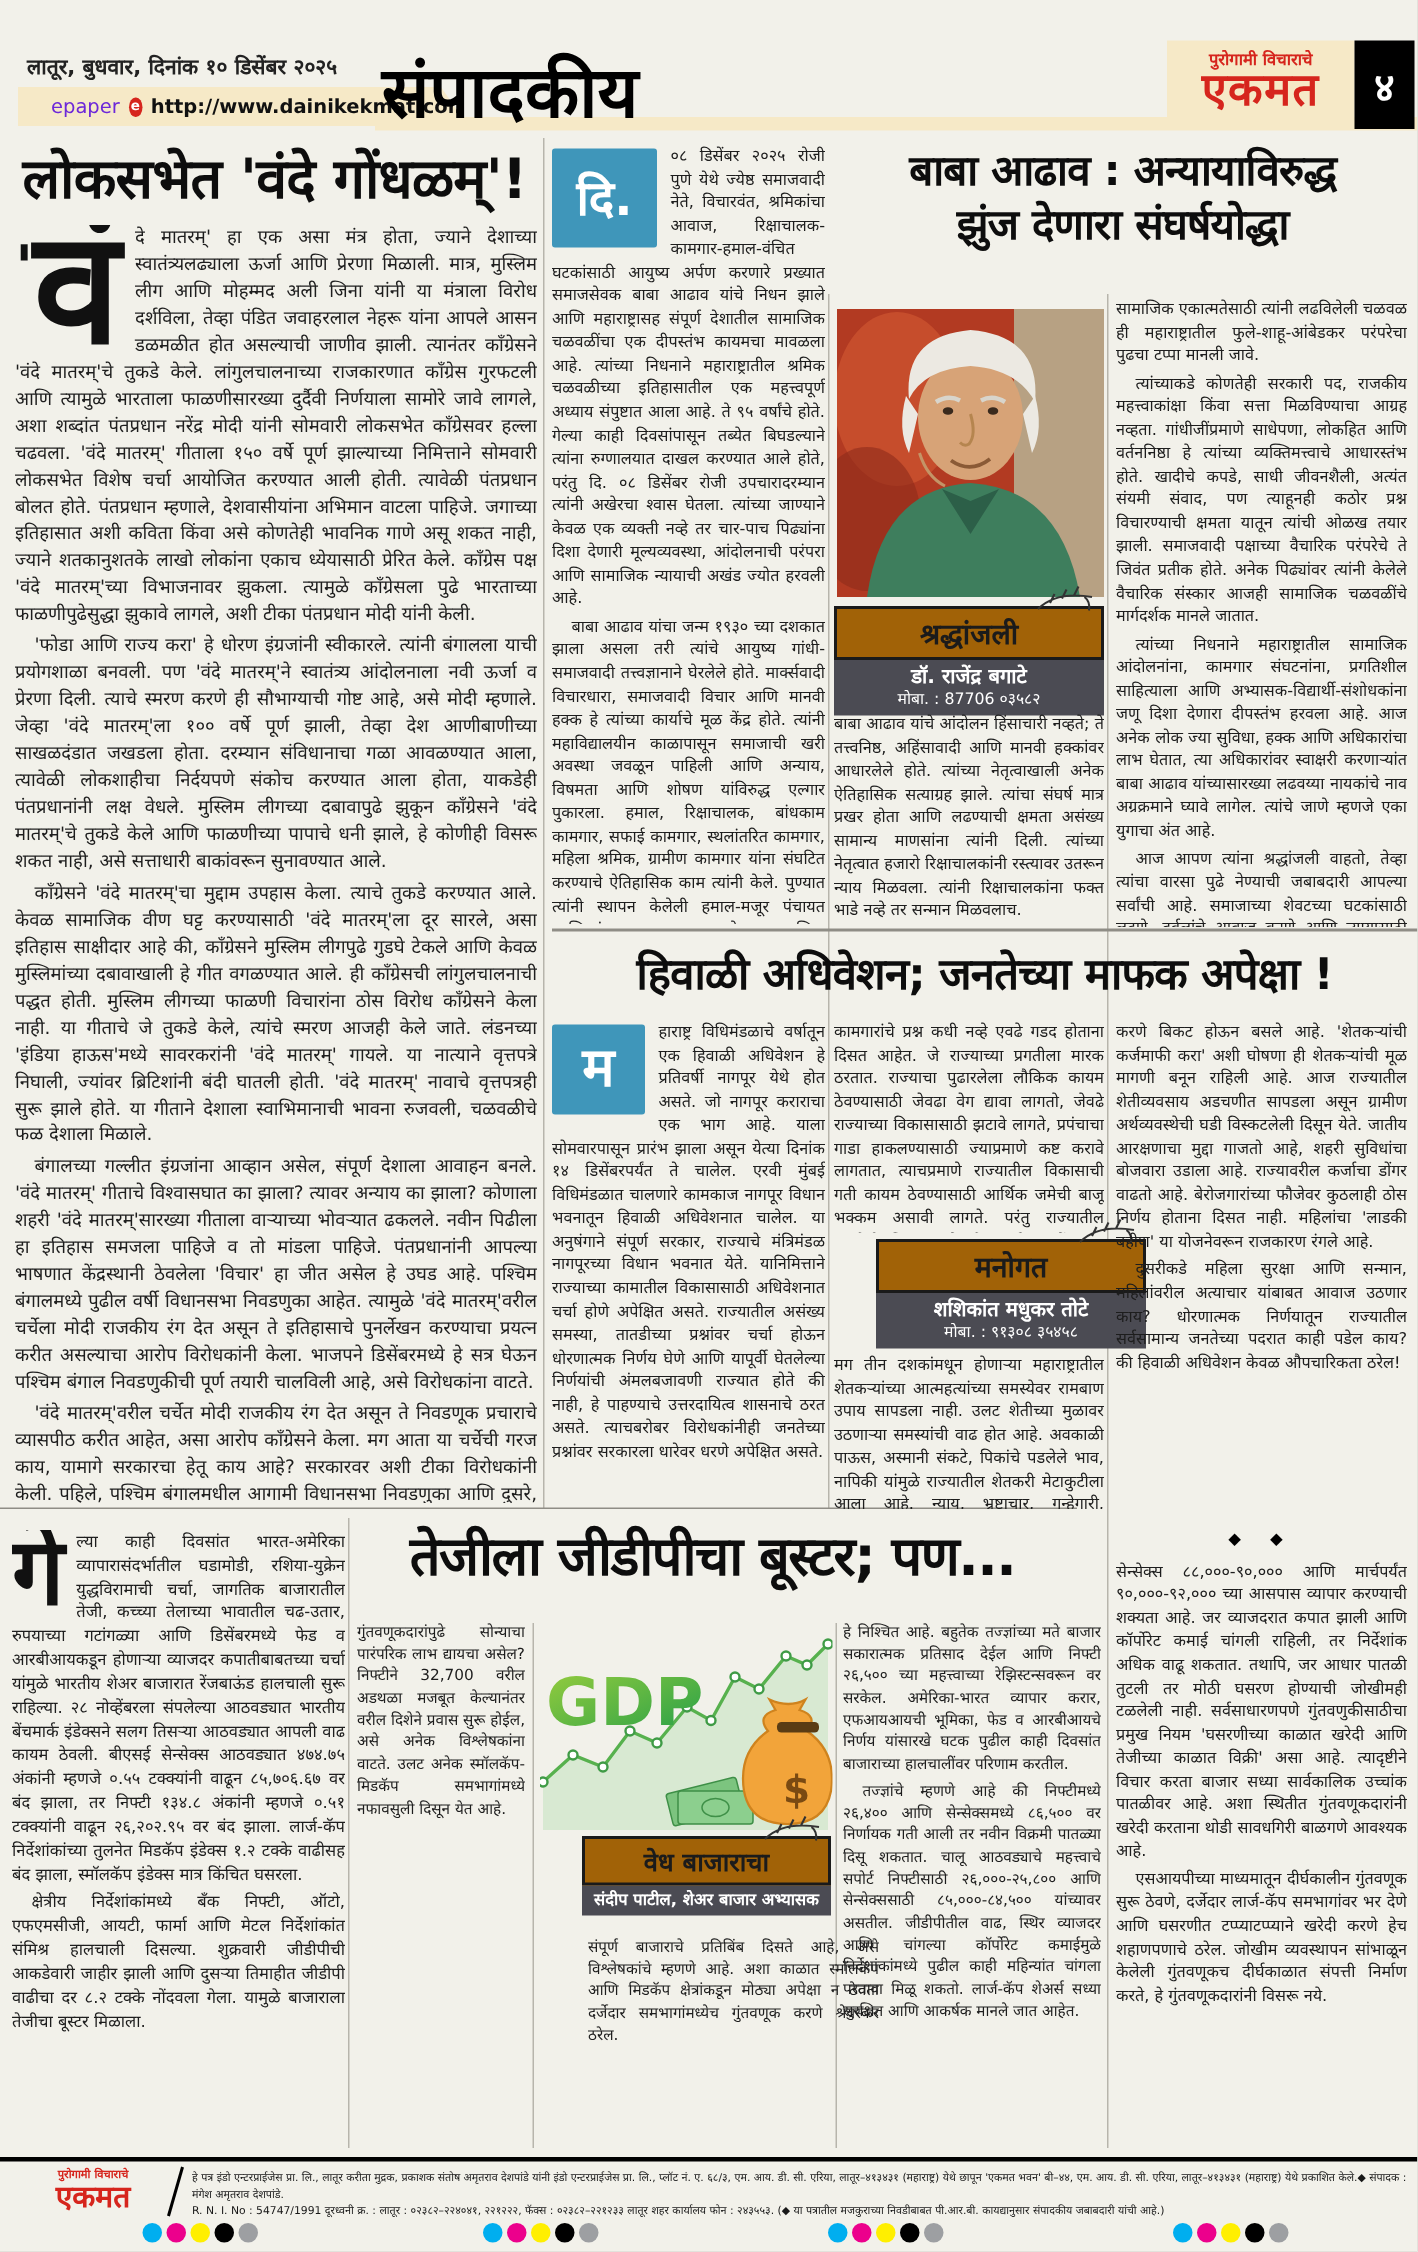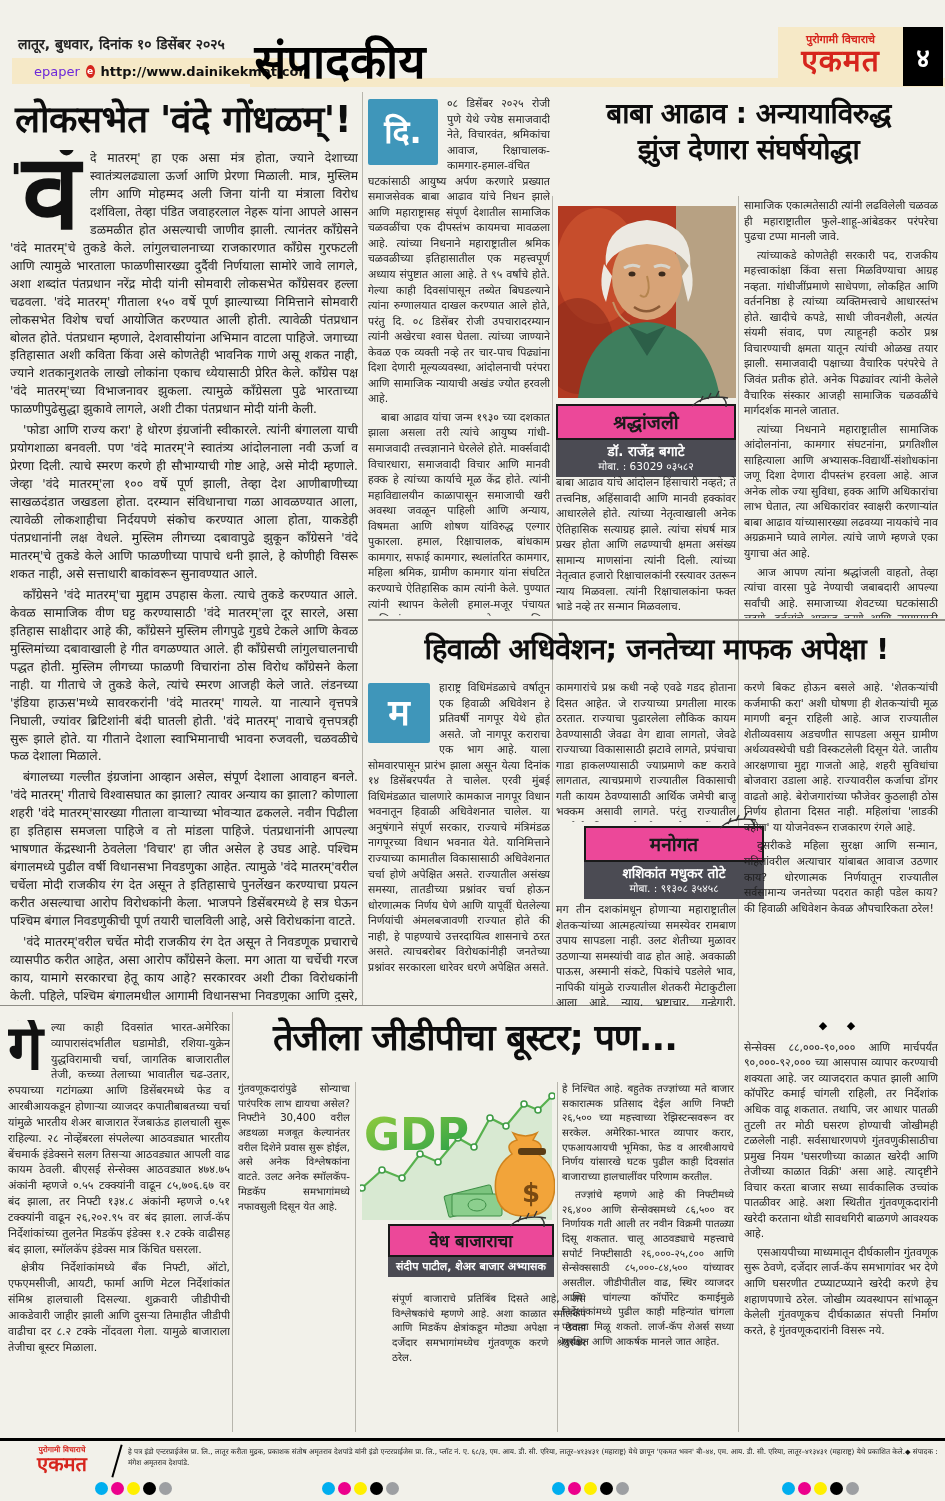--- a/index.html
+++ b/index.html
@@ -28,21 +28,21 @@
   #pagenum-box{left:903px;top:27px;width:40px;height:59px;background:#000;color:#fff;display:flex;align-items:center;justify-content:center;font-size:26px;font-weight:bold;}
   
   .qcap{float:left;font-weight:bold;color:#111;margin-right:10px;}
   .qcap .q{font-size:40px;vertical-align:top;}
   .qcap .c{font-size:104px;line-height:0.82;}
   .gcap{float:left;font-weight:bold;color:#111;font-size:62px;line-height:0.85;margin:2px 8px 0 0;}
   .bluebox{float:left;background:#3f96ba;color:#fff;font-weight:bold;display:flex;align-items:center;justify-content:center;
      margin:3px 9px 2px 0;border-radius:2px;}
   
   .tagbox{position:absolute;box-sizing:border-box;}
-  .tagbox .label{border:2px solid #1a1a1a;background:#ec4899;text-align:center;font-weight:bold;font-size:19px;padding:3px 0;position:relative;}
+  .tagbox .label{border:2px solid #1a1a1a;background:#a16207;text-align:center;font-weight:bold;font-size:19px;padding:3px 0;position:relative;}
   .tagbox .author{background:#4b4b53;color:#fff;text-align:center;padding:3px 2px;}
   .tagbox .author .nm{font-size:13.5px;font-weight:bold;line-height:1.25;}
   .tagbox .author .mb{font-size:10.5px;line-height:1.3;}
   .flourish{position:absolute;top:-16px;right:4px;}
   .diamonds{text-align:center;font-size:11px;letter-spacing:8px;color:#000;margin:4px 0 6px 0;}
   
   #foot-rule{left:0;top:1438px;width:945px;height:3px;background:#000;}
   #foot-logo{left:10px;top:1444px;width:104px;text-align:center;}
   #foot-logo .tag{font-size:7.5px;font-weight:bold;color:#d6251d;}
   #foot-logo .name{font-size:20px;font-weight:bold;color:#d6251d;line-height:1;}
@@ -123,21 +123,21 @@
 
   <div class="tagbox" style="left:556px;top:404px;width:180px;">
     <div class="label">
       <svg class="flourish" width="40" height="20" viewBox="0 0 40 20">
         <path d="M2,16 Q14,4 38,8 M10,12 l3,-6 M18,9 l3,-6 M26,7 l3,-6 M33,8 q4,3 3,9" stroke="#333" stroke-width="1.4" fill="none"></path>
       </svg>
       <span>श्रद्धांजली</span>
     </div>
     <div class="author">
       <div class="nm">डॉ. राजेंद्र बगाटे</div>
-      <div class="mb">मोबा. : 63029 ०३५८२</div>
+      <div class="mb">मोबा. : 87706 ०३५८२</div>
     </div>
   </div>
 
   <div class="col" style="left:556px;top:475px;width:180px;height:138px;">
     <span><p class="para">बाबा आढाव यांचे आंदोलन हिंसाचारी नव्हते; ते तत्त्वनिष्ठ, अहिंसावादी आणि मानवी हक्कांवर आधारलेले होते. त्यांच्या नेतृत्वाखाली अनेक ऐतिहासिक सत्याग्रह झाले. त्यांचा संघर्ष मात्र प्रखर होता आणि लढण्याची क्षमता असंख्य सामान्य माणसांना त्यांनी दिली. त्यांच्या नेतृत्वात हजारो रिक्षाचालकांनी रस्त्यावर उतरून न्याय मिळवला. त्यांनी रिक्षाचालकांना फक्त भाडे नव्हे तर सन्मान मिळवलाच.</p></span>
   </div>
 
   <div class="abs headline" style="left:368px;top:628px;width:577px;font-size:29px;text-align:center;">हिवाळी अधिवेशन; जनतेच्या माफक अपेक्षा !</div>
 
   <div class="col" style="left:368px;top:680px;width:182px;height:326px;">
@@ -171,21 +171,21 @@
   </div>
 
   <div class="abs headline" style="left:236px;top:1012px;width:478px;font-size:36px;text-align:center;letter-spacing:-1px;">तेजीला जीडीपीचा बूस्टर; पण...</div>
 
   <div class="col" style="left:8px;top:1020px;width:222px;height:412px;font-size:11px;">
     <span class="gcap">गे</span>
     <span><p class="para">ल्या काही दिवसांत भारत-अमेरिका व्यापारासंदर्भातील घडामोडी, रशिया-युक्रेन युद्धविरामाची चर्चा, जागतिक बाजारातील तेजी, कच्च्या तेलाच्या भावातील चढ-उतार, रुपयाच्या गटांगळ्या आणि डिसेंबरमध्ये फेड व आरबीआयकडून होणाऱ्या व्याजदर कपातीबाबतच्या चर्चा यांमुळे भारतीय शेअर बाजारात रेंजबाऊंड हालचाली सुरू राहिल्या. २८ नोव्हेंबरला संपलेल्या आठवड्यात भारतीय बेंचमार्क इंडेक्सने सलग तिसऱ्या आठवड्यात आपली वाढ कायम ठेवली. बीएसई सेन्सेक्स आठवड्यात ४७४.७५ अंकांनी म्हणजे ०.५५ टक्क्यांनी वाढून ८५,७०६.६७ वर बंद झाला, तर निफ्टी १३४.८ अंकांनी म्हणजे ०.५१ टक्क्यांनी वाढून २६,२०२.९५ वर बंद झाला. लार्ज-कॅप निर्देशांकांच्या तुलनेत मिडकॅप इंडेक्स १.२ टक्के वाढीसह बंद झाला, स्मॉलकॅप इंडेक्स मात्र किंचित घसरला.</p><p class="para">क्षेत्रीय निर्देशांकांमध्ये बँक निफ्टी, ऑटो, एफएमसीजी, आयटी, फार्मा आणि मेटल निर्देशांकांत संमिश्र हालचाली दिसल्या. शुक्रवारी जीडीपीची आकडेवारी जाहीर झाली आणि दुसऱ्या तिमाहीत जीडीपी वाढीचा दर ८.२ टक्के नोंदवला गेला. यामुळे बाजाराला तेजीचा बूस्टर मिळाला.</p></span>
   </div>
 
   <div class="col" style="left:238px;top:1082px;width:112px;height:350px;font-size:10.2px;">
-    <span><p class="para">गुंतवणूकदारांपुढे सोन्याचा पारंपरिक लाभ द्यायचा असेल? निफ्टीने 30,400 वरील अडथळा मजबूत केल्यानंतर वरील दिशेने प्रवास सुरू होईल, असे अनेक विश्लेषकांना वाटते. उलट अनेक स्मॉलकॅप-मिडकॅप समभागांमध्ये नफावसुली दिसून येत आहे.</p></span>
+    <span><p class="para">गुंतवणूकदारांपुढे सोन्याचा पारंपरिक लाभ द्यायचा असेल? निफ्टीने 32,700 वरील अडथळा मजबूत केल्यानंतर वरील दिशेने प्रवास सुरू होईल, असे अनेक विश्लेषकांना वाटते. उलट अनेक स्मॉलकॅप-मिडकॅप समभागांमध्ये नफावसुली दिसून येत आहे.</p></span>
   </div>
 
   <div class="abs" style="left:360px;top:1090px;width:195px;height:136px;">
     <svg width="195" height="136" viewBox="0 0 195 136">
       <defs>
         <linearGradient id="gg" x1="0" y1="0" x2="1" y2="1">
           <stop offset="0" stop-color="#9ace3d"></stop>
             <stop offset="1" stop-color="#1f9d49"></stop>
         </linearGradient>
       </defs>
@@ -244,20 +244,21 @@
   </div>
 
   <div class="abs" id="foot-rule"></div>
   <div class="abs" id="foot-logo">
     <div class="tag">पुरोगामी विचाराचे</div>
     <div class="name">एकमत</div>
   </div>
   <div class="abs" id="foot-slash"></div>
   <div class="abs" id="imprint">
     <div>हे पत्र इंडो एन्टरप्राईजेस प्रा. लि., लातूर करीता मुद्रक, प्रकाशक संतोष अमृतराव देशपांडे यांनी इंडो एन्टरप्राईजेस प्रा. लि., प्लॉट नं. ए. ६८/३, एम. आय. डी. सी. एरिया, लातूर–४१३४३१ (महाराष्ट्र) येथे छापून 'एकमत भवन' बी–४४, एम. आय. डी. सी. एरिया, लातूर–४१३४३१ (महाराष्ट्र) येथे प्रकाशित केले.◆ संपादक : मंगेश अमृतराव देशपांडे.</div>
+    <div>R. N. I. No : 54747/1991 दूरध्वनी क्र. : लातूर : ०२३८२–२२४०४१, २२१२२२, फॅक्स : ०२३८२–२२१२३३   लातूर शहर कार्यालय फोन : २४३५५३. (◆ या पत्रातील मजकुराच्या निवडीबाबत पी.आर.बी. कायद्यानुसार संपादकीय जबाबदारी यांची आहे.)</div>
   </div>
   <div class="dotgroup" style="left:95px;">
       <span class="dot" style="background: rgb(0, 174, 239);"></span>
       <span class="dot" style="background: rgb(236, 0, 140);"></span>
       <span class="dot" style="background: rgb(255, 239, 0);"></span>
       <span class="dot" style="background: rgb(0, 0, 0);"></span>
       <span class="dot" style="background: rgb(157, 159, 162);"></span>
     </div>
   <div class="dotgroup" style="left:322px;">
       <span class="dot" style="background: rgb(0, 174, 239);"></span>

